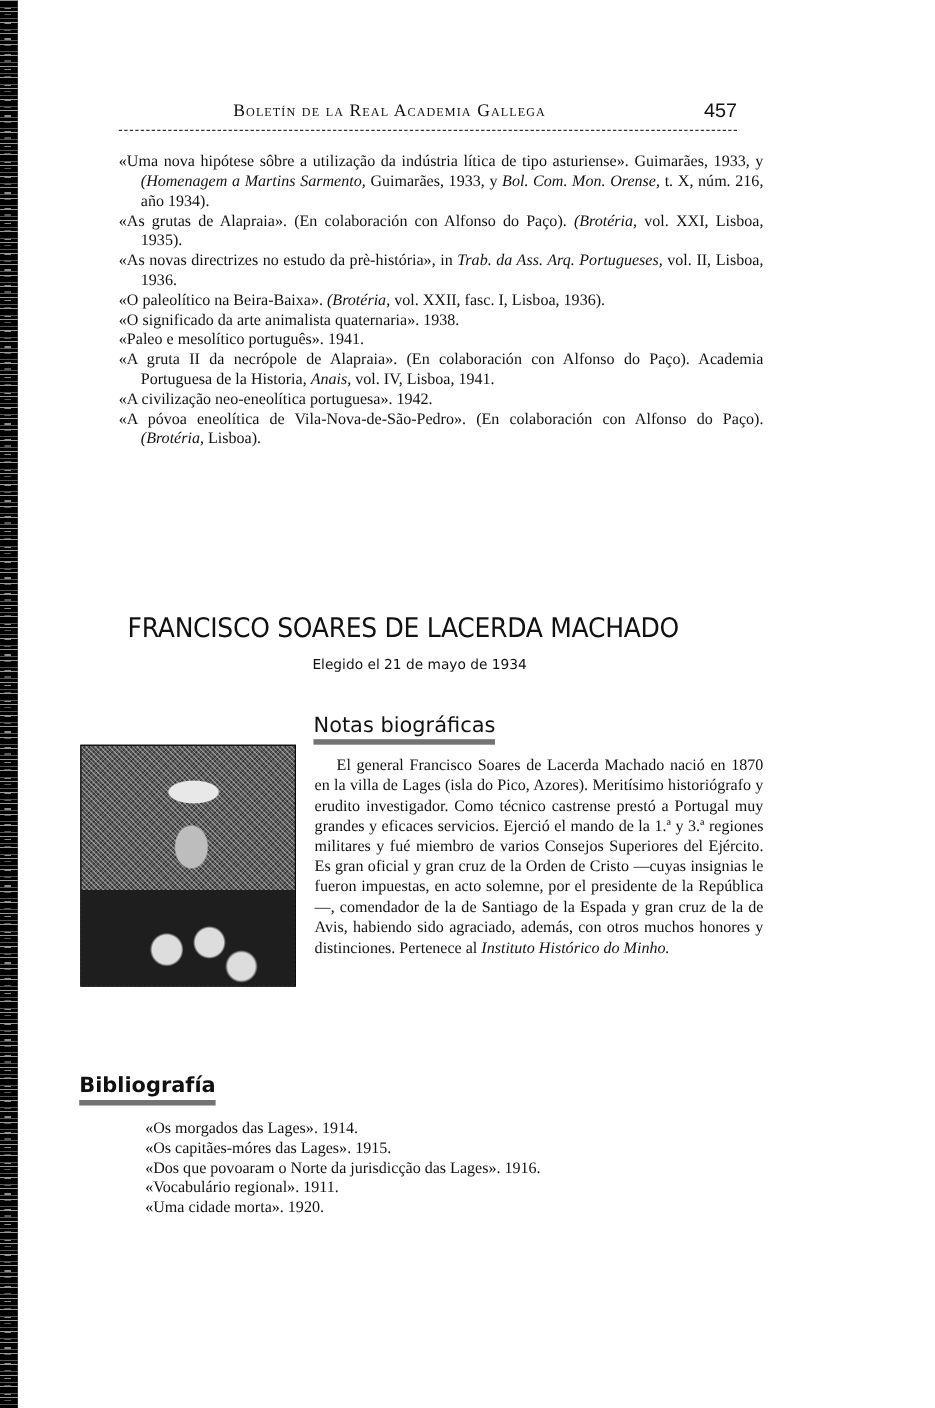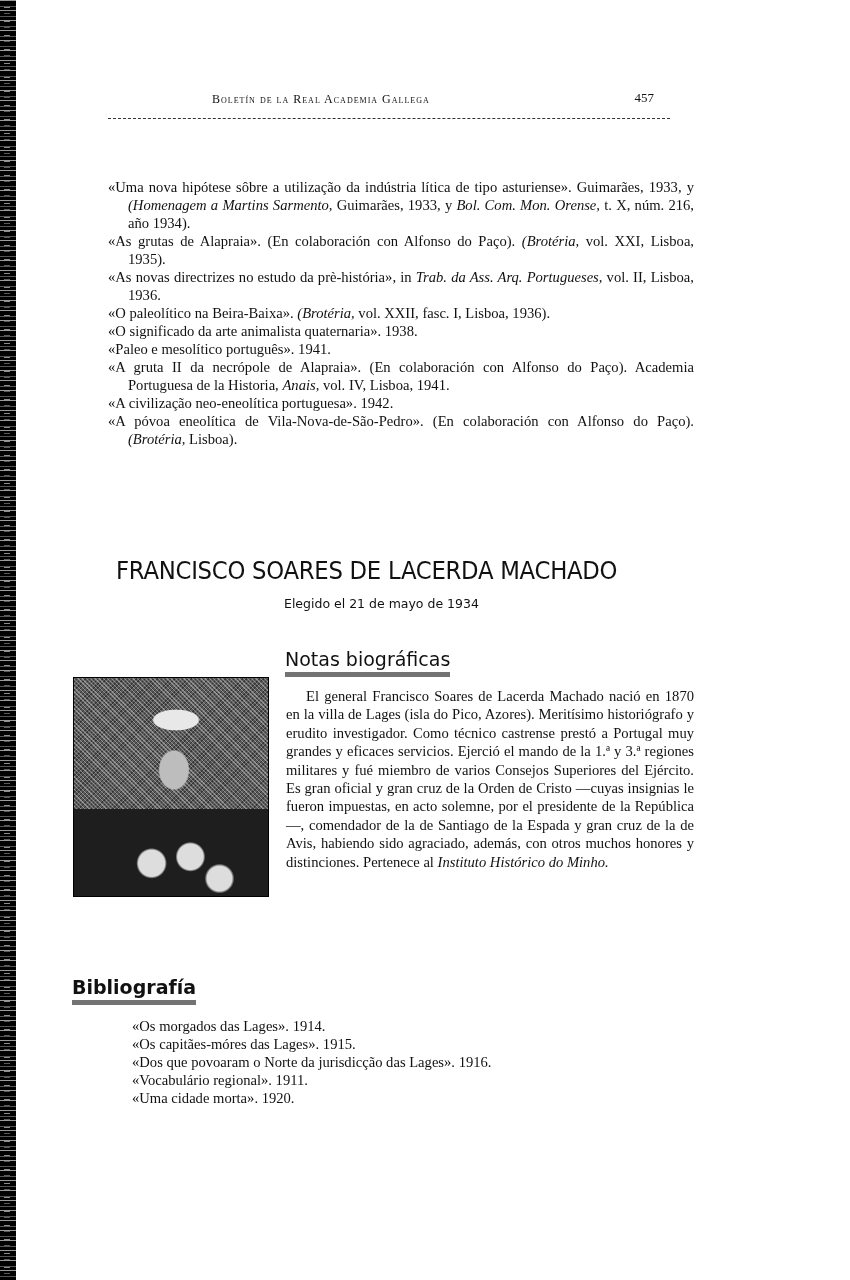--- a/index.html
+++ b/index.html
@@ -16,39 +16,39 @@
   }
   .scan-edge::after {
     content: ""; position: absolute; left: 4px; top: 0; width: 6px; height: 100%;
     background: repeating-linear-gradient(180deg, transparent 0 7px, rgba(255,255,255,0.55) 7px 8px, transparent 8px 13px, rgba(255,255,255,0.35) 13px 14px);
   }
   .running-head {
     position: absolute; top: 90px; left: 108px; width: 562px; height: 24px;
   }
   .running-title {
     position: absolute; left: 104px; top: 2px;
-    font-family: "Liberation Serif", serif; font-size: 12px; letter-spacing: 1px;
+    font-family: "Liberation Serif", serif; font-size: 16px; letter-spacing: 1px;
     font-variant: small-caps;
     text-align: right;
   }
   .page-number {
-    position: absolute; right: 16px; top: 0;
-    font-family: Liberation Serif, serif; font-size: 13px;
+    position: absolute; right: 0; top: 0;
+    font-family: Liberation Sans, sans-serif; font-size: 18px;
   }
   .head-rule {
     position: absolute; top: 118px; left: 108px; width: 562px; height: 0;
     border-top: 1px dashed #333;
   }
   .biblio {
     position: absolute; font-family: "Liberation Serif", serif;
     font-size: 14.6px; line-height: 18px; text-align: justify;
   }
   .biblio .entry { padding-left: 20px; text-indent: -20px; margin: 0; }
   .biblio i { font-style: italic; }
-  .biblio-1 { top: 138px; left: 108px; width: 586px; margin-top: 40px; }
+  .biblio-1 { top: 138px; left: 108px; width: 586px; }
   .biblio-2 { top: 1017px; left: 104px; width: 520px; margin-left: 28px; }
   .person-name {
     position: absolute; top: 556px; left: 116px;
     font-family: "DejaVu Sans", sans-serif; font-size: 24.5px; letter-spacing: -0.3px;
     transform: scaleX(0.93); transform-origin: left;
   }
   .elected {
     position: absolute; top: 596px; left: 284px;
     font-family: "DejaVu Sans", sans-serif; font-size: 12.5px;
   }

